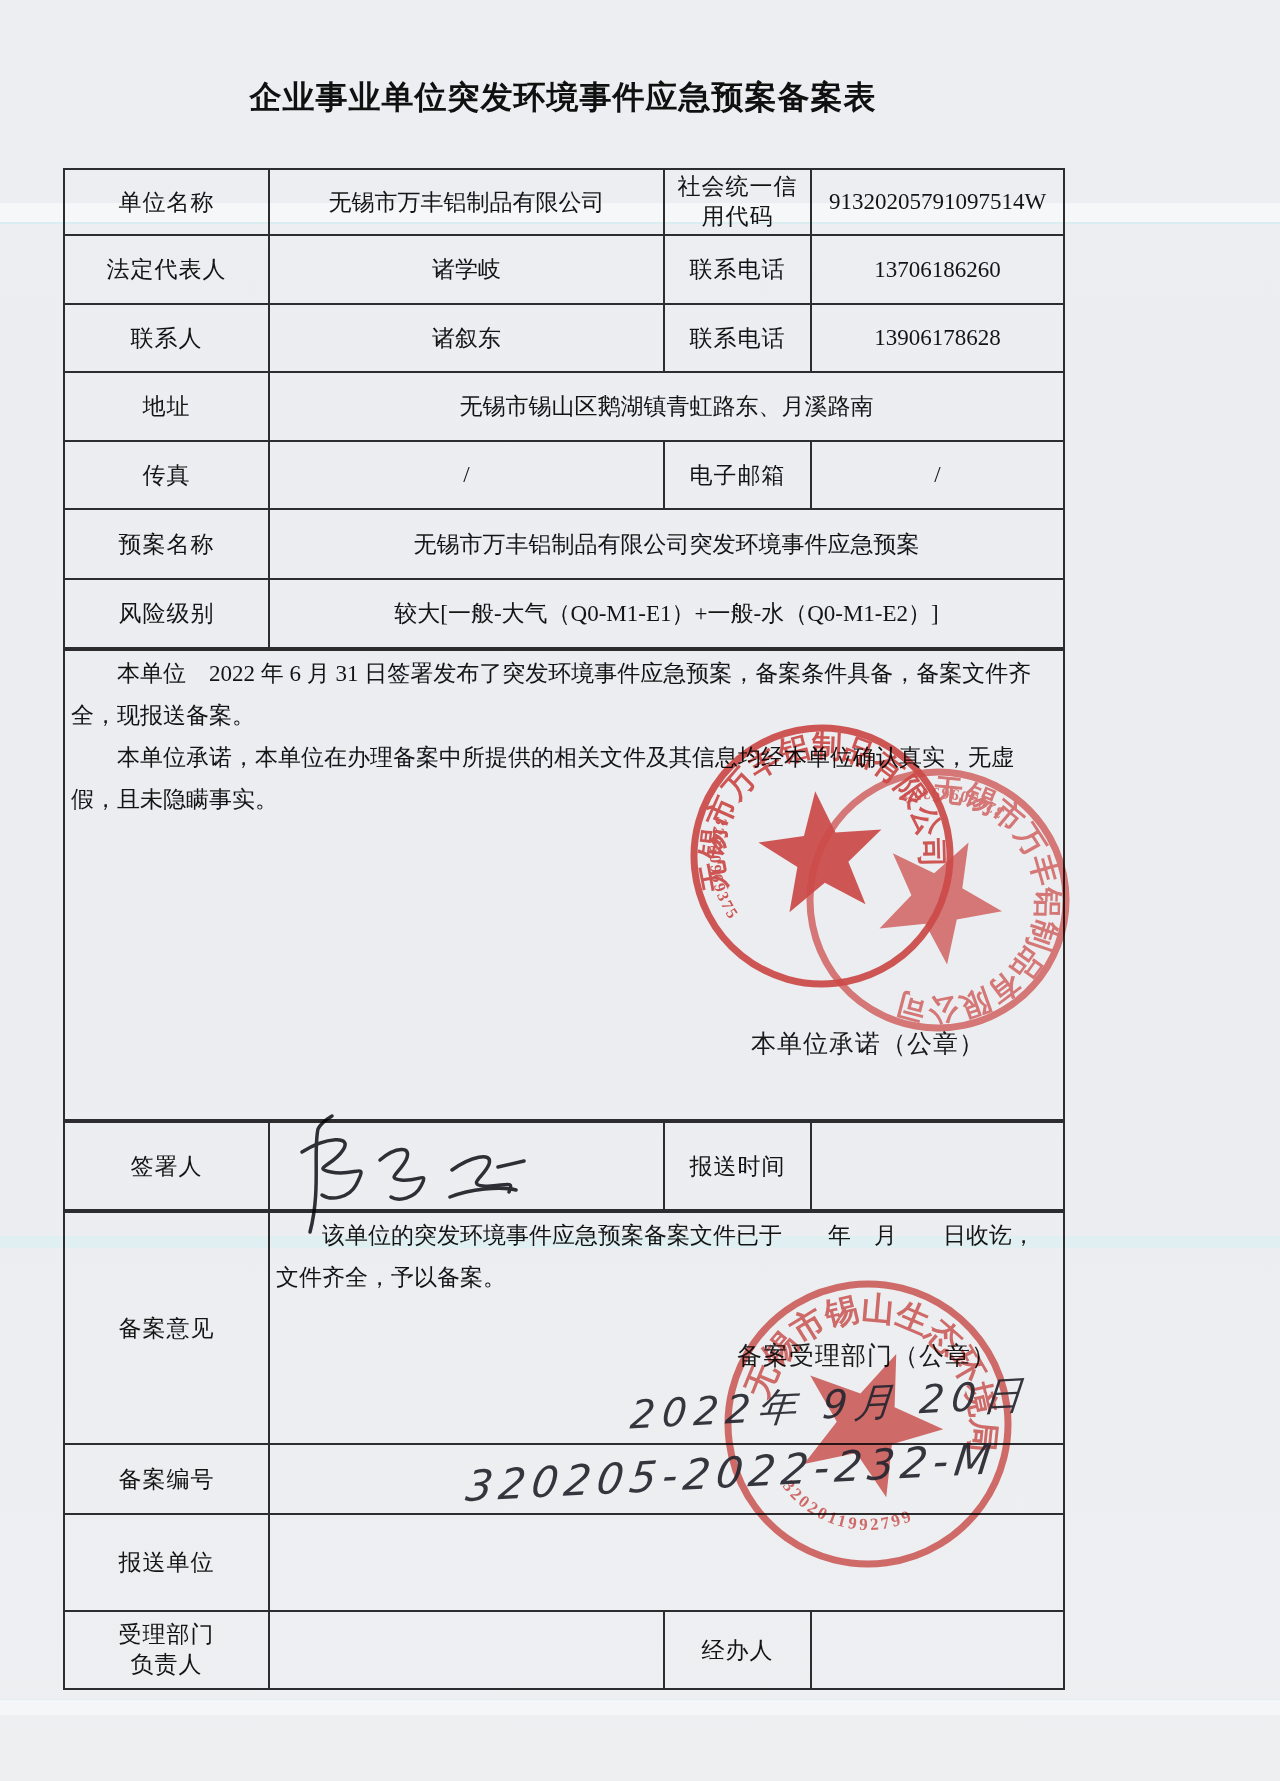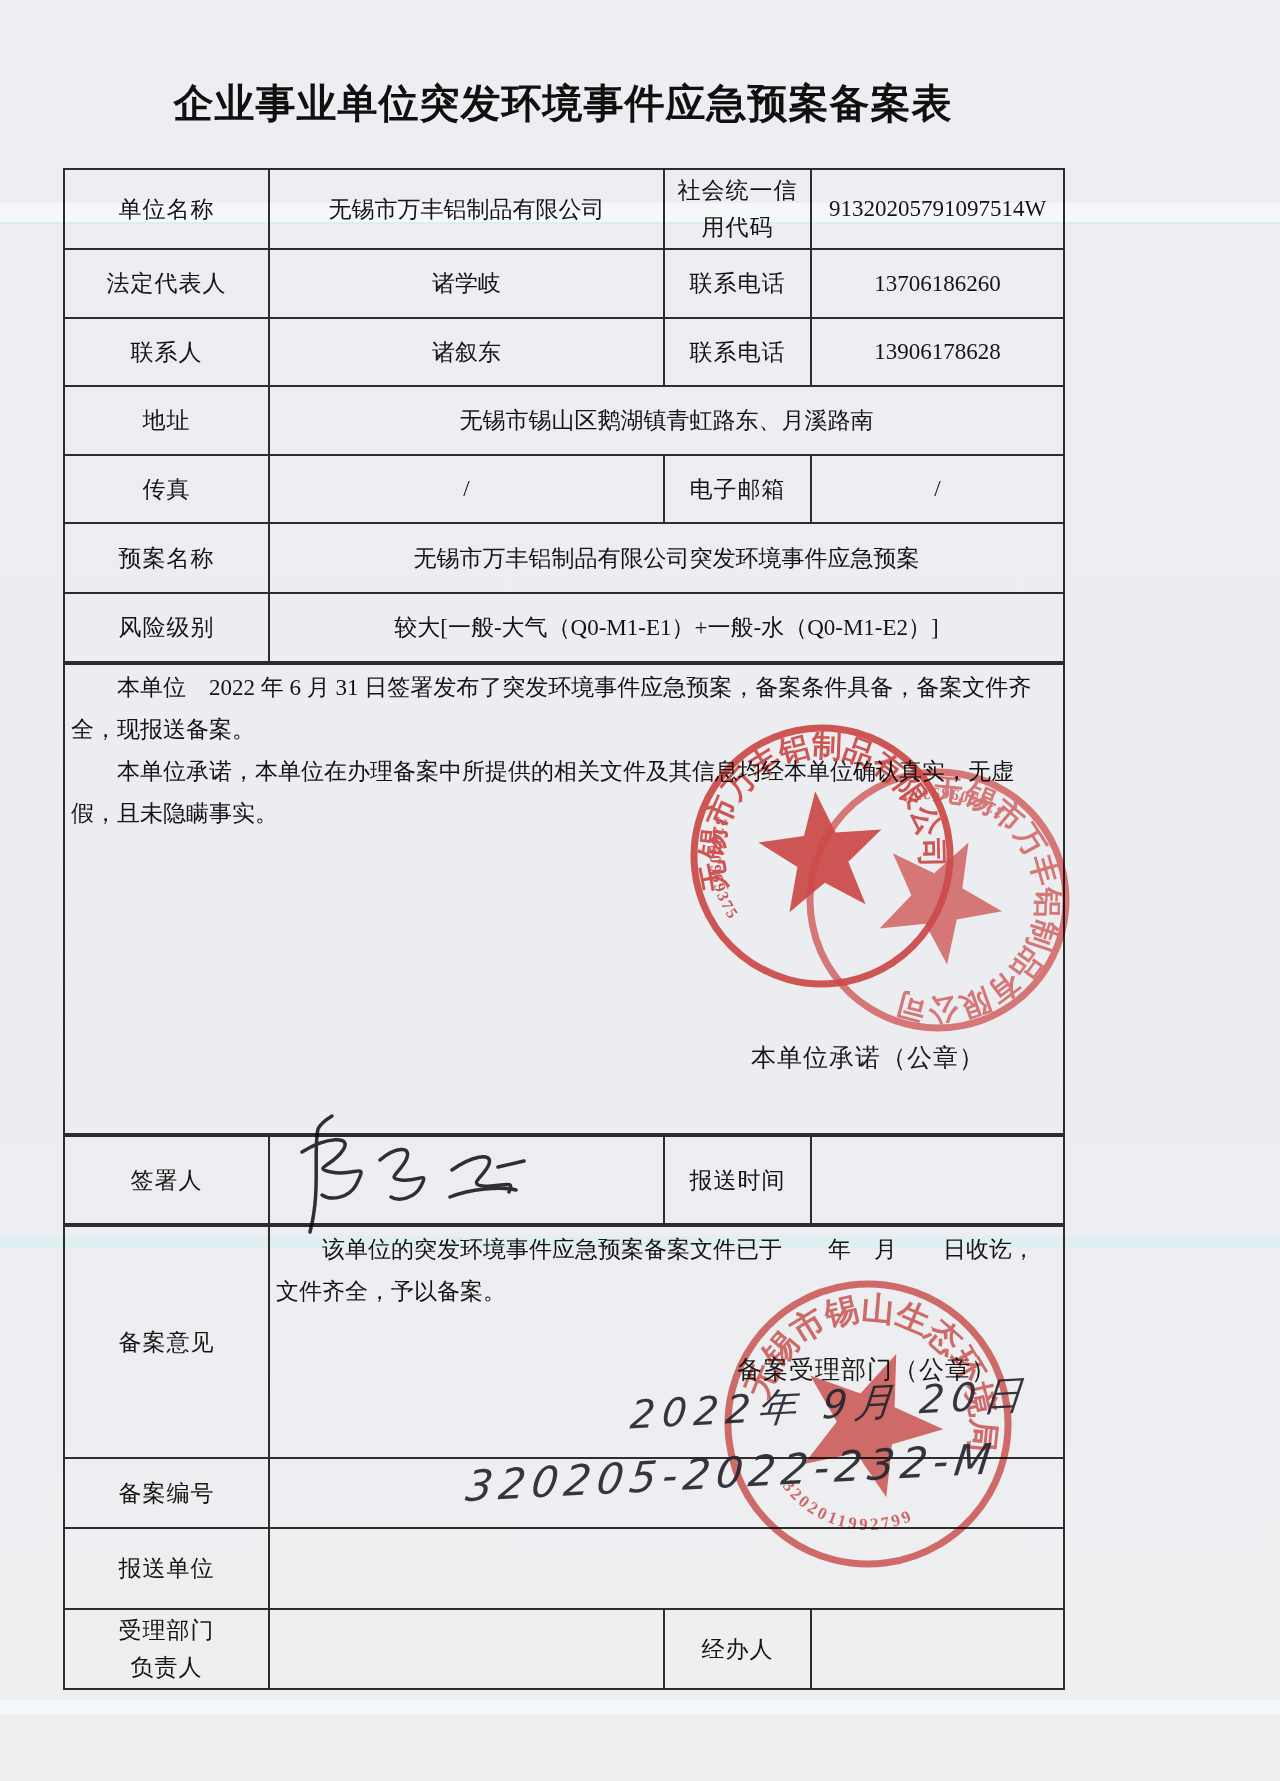--- a/index.html
+++ b/index.html
@@ -14,35 +14,35 @@
     background:linear-gradient(180deg,#eceef1 0%,#ebedf0 55%,#edeff1 100%);
     color:#161616;
   }
   .scan-band{position:absolute;left:0;width:1280px;pointer-events:none;}
   .band1{top:203px;height:19px;background:rgba(255,255,255,.55);border-bottom:2px solid rgba(165,220,226,.35);}
   .band2{top:1236px;height:12px;background:rgba(208,243,246,.40);}
   .band3{top:1699px;height:15px;background:rgba(255,255,255,.45);border-top:1px solid rgba(190,225,228,.35);}
   .title{
     position:absolute;left:63px;top:76px;width:1000px;
     text-align:center;font-family:"DejaVu Sans","Liberation Sans",sans-serif;
-    font-weight:bold;font-size:40px;letter-spacing:1px;color:#101010;
+    font-weight:bold;font-size:32px;letter-spacing:1px;color:#101010;
   }
   table.form{
     position:absolute;left:63px;top:168px;width:1000px;
     border-collapse:collapse;table-layout:fixed;
   }
   table.form td{
     border:2px solid #2d2d30;
     font-size:23px;color:#141414;
     padding:2px 6px;
     overflow:visible;
   }
   td.lab{text-align:center;letter-spacing:1px;}
   td.val{text-align:center;}
-  td.pre{white-space:pre-line;line-height:37px;}
+  td.pre{white-space:pre-line;line-height:30px;}
   tr.thick td{border-top-width:4px;}
   td.decl{
     position:relative;vertical-align:top;
     padding:40px 26px 0 24px;
     font-size:25px;line-height:42px;
   }
   td.decl p{margin:0;text-indent:2em;}
   .seal-caption{
     position:absolute;right:78px;top:372px;
     font-size:25px;letter-spacing:1px;color:#1a1a1a;
@@ -148,21 +148,21 @@
       <td class="lab">备案意见</td>
       <td class="opinion-cell" colspan="3">
         <p>该单位的突发环境事件应急预案备案文件已于　　年　月　　日收讫，文件齐全，予以备案。</p>
         <div class="accept-caption">备案受理部门（公章）</div>
       </td>
     </tr>
     <tr style="height:70px">
       <td class="lab">备案编号</td>
       <td class="val" colspan="3"></td>
     </tr>
-    <tr style="height:81px">
+    <tr style="height:97px">
       <td class="lab">报送单位</td>
       <td class="val" colspan="3"></td>
     </tr>
     <tr style="height:78px">
       <td class="lab pre">受理部门
 负责人</td>
       <td class="val"></td>
       <td class="lab">经办人</td>
       <td class="val"></td>
     </tr>

